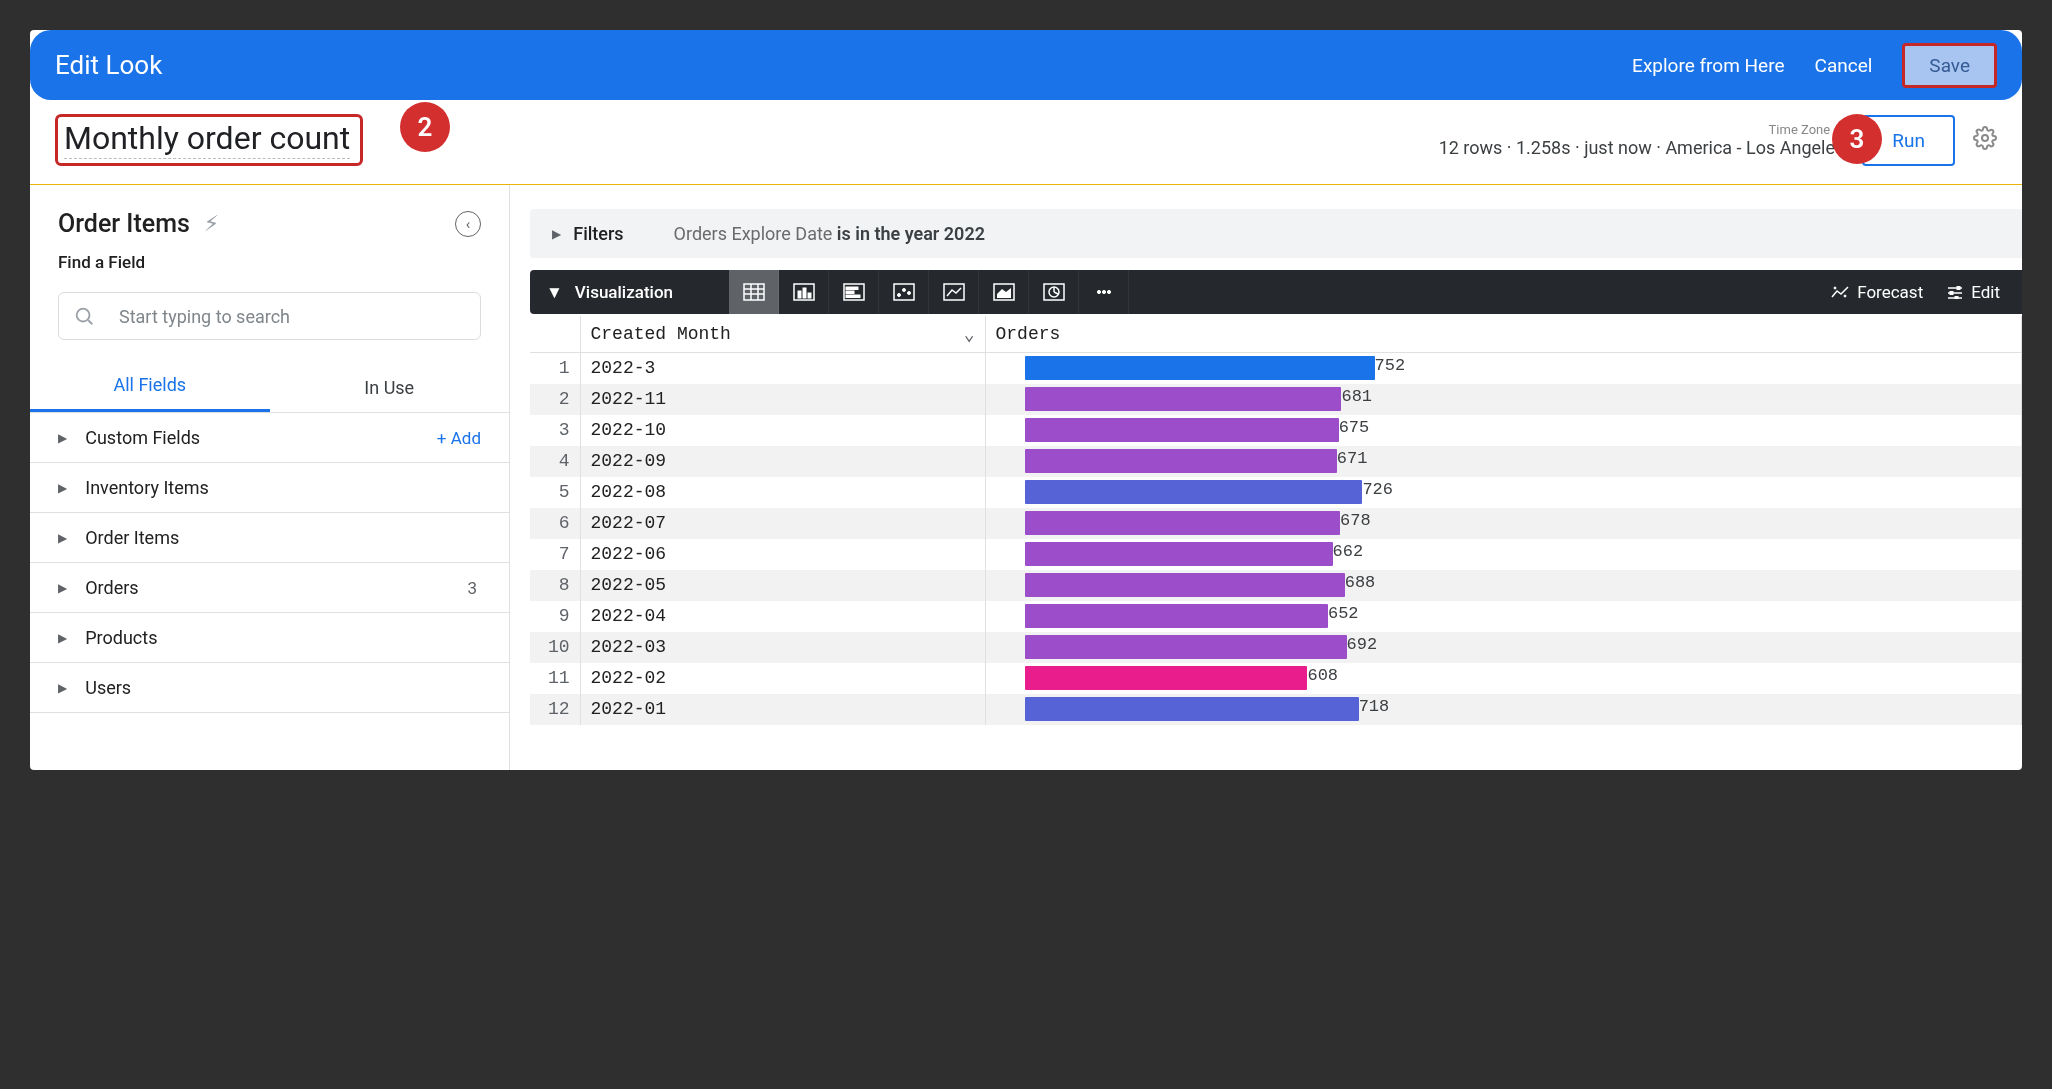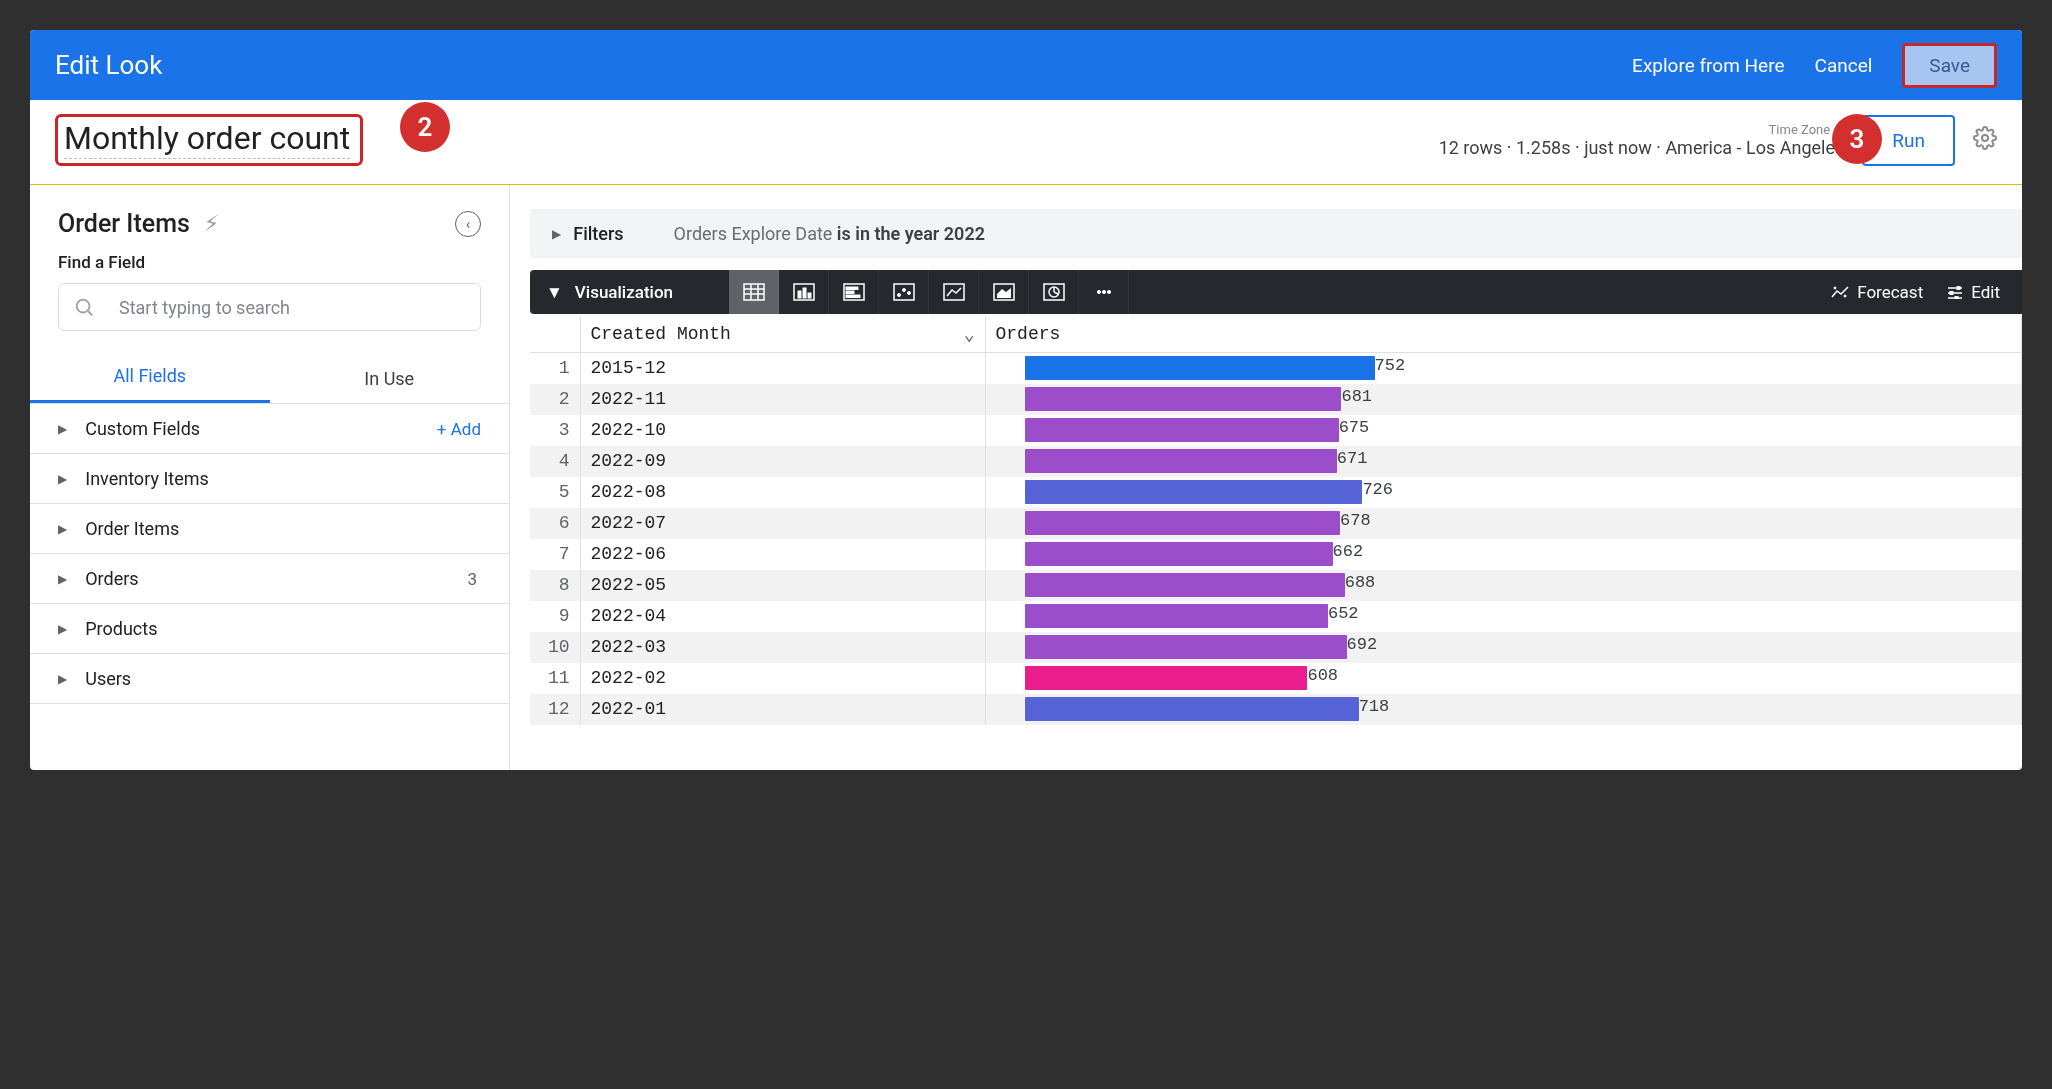--- a/index.html
+++ b/index.html
@@ -22,20 +22,21 @@
   }
   
   .header {
     background: #1a73e8;
     color: #fff;
     height: 70px;
     display: flex;
     align-items: center;
     padding: 0 25px;
     justify-content: space-between;
+    border-radius: 21px;
   }
   .header-left {
     font-size: 26px;
     font-weight: 400;
   }
   .header-right {
     display: flex;
     align-items: center;
     gap: 30px;
     font-size: 19px;
@@ -109,21 +110,21 @@
     padding: 0 28px 14px 28px;
   }
   .sb-title-wrap { display: flex; align-items: center; gap: 14px; }
   .sb-title { font-size: 25px; font-weight: 500; }
   .bolt { color: #9aa0a6; font-size: 22px; }
   .collapse-circle {
     width: 26px; height: 26px; border: 1.5px solid #5f6368; border-radius: 50%;
     display: flex; align-items: center; justify-content: center; cursor: pointer;
     font-size: 15px; color:#5f6368;
   }
-  .sb-find-label { padding: 0 28px; font-size: 17px; font-weight: 500; margin-bottom: 11px; }
+  .sb-find-label { padding: 0 28px; font-size: 17px; font-weight: 500; margin-bottom: 20px; }
   .search-wrap { padding: 0 28px 20px 28px; }
   .search {
     display: flex; align-items: center; gap: 24px;
     border: 1px solid #dadce0; border-radius: 6px;
     padding: 12px 14px; color: #80868b;
   }
   .search svg { flex: 0 0 auto; }
   .tabs { display: flex; border-bottom: 1px solid #e0e0e0; align-items: flex-end; }
   .tab {
     flex: 1; text-align: center; padding: 14px 0; font-size: 18px; cursor: pointer; color:#3c4043;
@@ -430,21 +431,21 @@
               <th class="created-h">
                 <span>Created Month</span>
                 <span class="th-chev">⌄</span>
               </th>
               <th>Orders</th>
             </tr>
           </thead>
           <tbody id="table-body">
               <tr>
                 <td class="idx">1</td>
-                <td class="created">2015-12</td>
+                <td class="created">2022-3</td>
                 <td class="orders">
                   <div class="bar-wrap">
                     <div class="bar" style="width: 350px; background: rgb(26, 115, 232);"></div>
                     <span class="bar-val">752</span>
                   </div>
                 </td>
               </tr>
               <tr>
                 <td class="idx">2</td>
                 <td class="created">2022-11</td>

